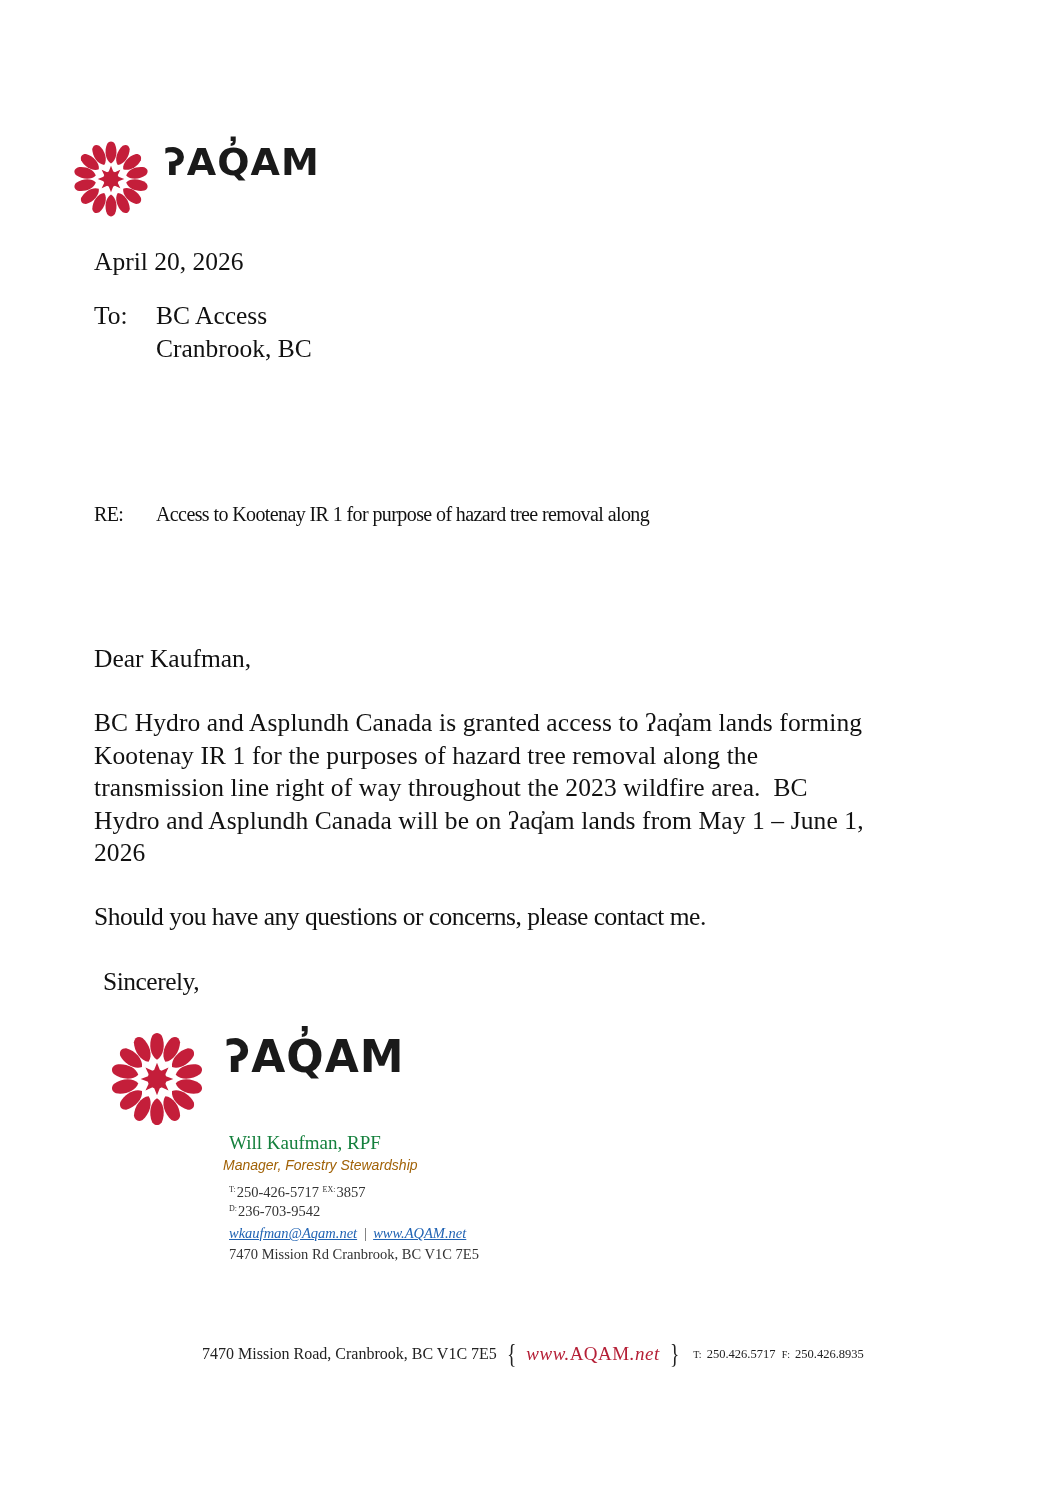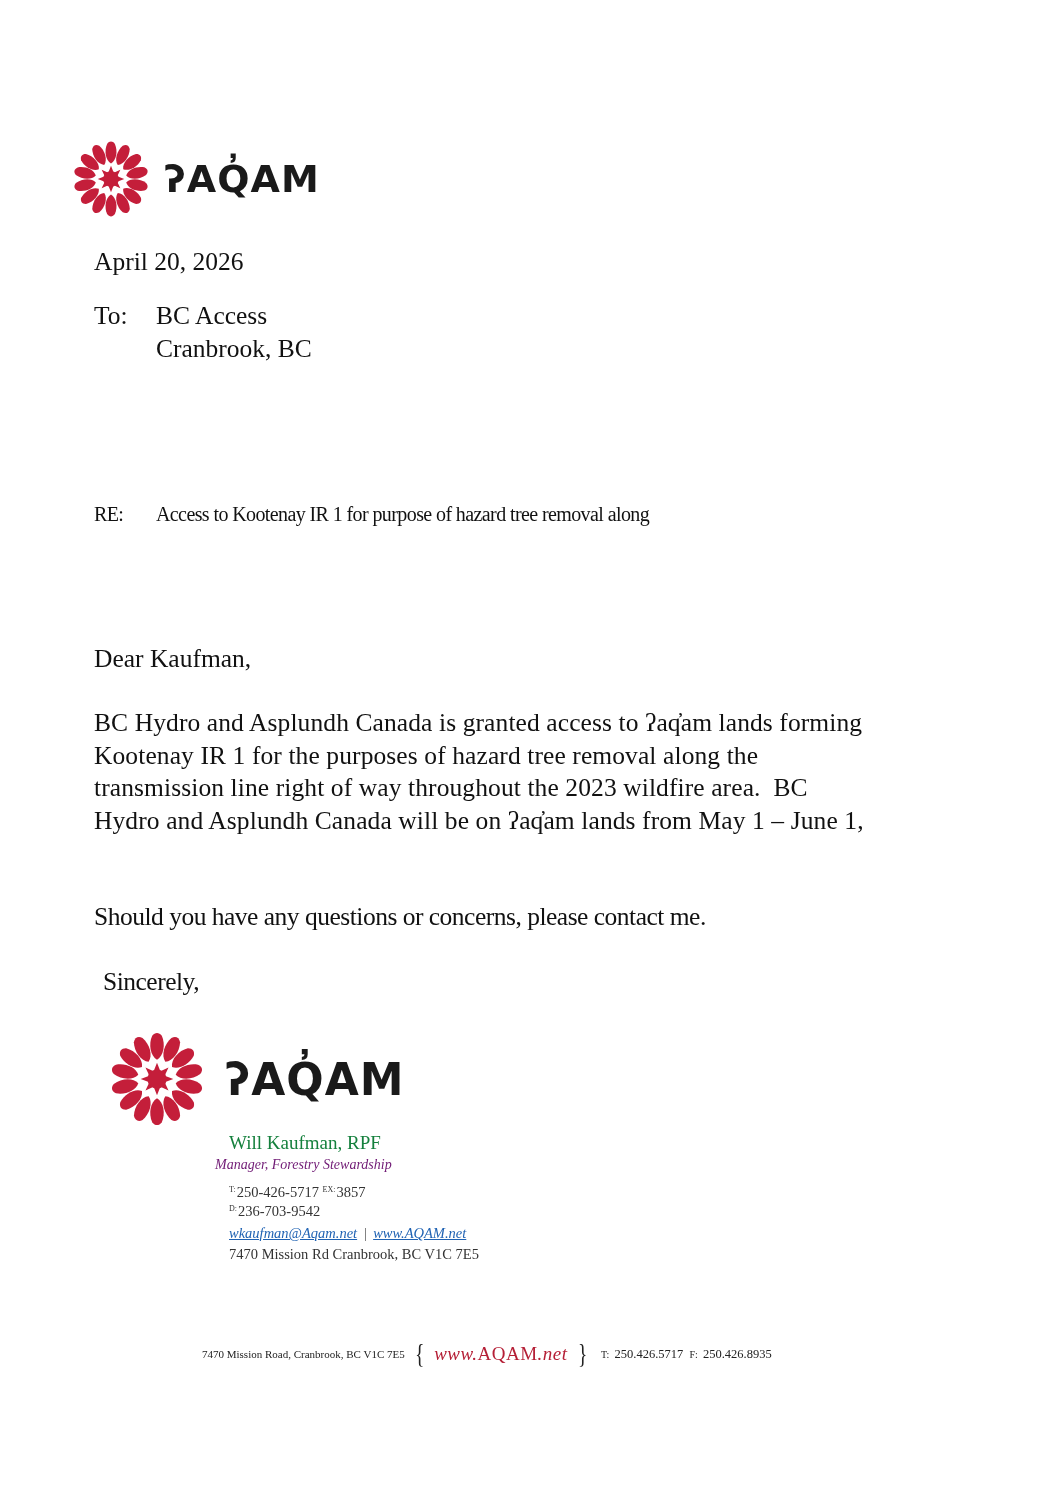--- a/index.html
+++ b/index.html
@@ -1,53 +1,53 @@
 <!DOCTYPE html>
 <html><head>
 <meta charset="utf-8">
 <style>
   html, body { margin:0; padding:0; background:#ffffff; }
   body { width:1058px; height:1497px; position:relative; overflow:hidden; color:#111; }
   .abs { position:absolute; }
 
   
-  .logo { display:flex; align-items:center; }
+  .logo { display:flex; }
   .logo svg { display:block; }
   .wordmark { font-family:"DejaVu Sans", "Liberation Sans", sans-serif; font-weight:bold; color:#1a1a1a; letter-spacing:1px; }
 
   .body-text { font-family: "Liberation Serif", serif; font-size:25.5px; line-height:32.5px; color:#111; }
 
   .date { left:94px; top:246px; }
   .to-block { left:94px; top:300px; }
   .to-row { display:flex; }
   .to-label { width:62px; }
   .re-block { left:94px; top:495px; width:880px; font-size:20px; line-height:38px; letter-spacing:-0.6px; }
   .re-label { display:inline-block; width:62px; }
   .salutation { left:94px; top:643px; }
   .para { left:94px; top:707px; width:880px; letter-spacing:0.1px; }
   .para p { margin:0; white-space:pre; }
   .closing-q { left:94px; top:901px; letter-spacing:-0.5px; }
   .sincerely { left:103px; top:966px; letter-spacing:-0.5px; }
 
   
   .sig-logo { left:109px; top:1031px; }
   .sig-name { left:229px; top:1132px; font-family:"Liberation Serif", serif; font-size:19px; color:#15803d; }
-  .sig-title { left:215px; top:1157px; font-family:Liberation Serif, serif; font-style:italic; font-size:14px; color:#701a75; }
+  .sig-title { left:223px; top:1157px; font-family:Liberation Sans, sans-serif; font-style:italic; font-size:14px; color:#a16207; }
   .sig-line { font-family:"Liberation Serif", serif; font-size:14.5px; color:#333; }
   .sig-line sup { font-size:8px; vertical-align:5px; margin-right:1px; }
   .sig-phone { left:229px; top:1184px; }
   .sig-direct { left:229px; top:1203px;text-align:right; }
   .sig-links { left:229px; top:1225px;font-style:italic; }
   .sig-links a { color:#1f62b3; text-decoration:underline; }
   .sig-links .sep { color:#555; margin:0 6px; }
   .sig-addr { left:229px; top:1246px; }
 
   
   .footer { left:202px; top:1340px; display:flex; align-items:center; font-family:"Liberation Serif", serif; color:#222; }
-  .footer .addr { font-size:11px; }
+  .footer .addr { font-size:16px; }
   .footer .brace { font-size:28px; font-weight:300; margin:0 8px; line-height:1; transform:scaleX(0.7); color:#222; }
   .footer .web { font-size:19px; color:#b51f36; font-style:italic; letter-spacing:0.5px; }
   .footer .web .caps { font-style:normal; }
   .footer .phones { font-size:12.5px; font-variant:small-caps; margin-left:4px; }
   .footer .phones .lbl { font-size:10px; margin-right:2px; }
 </style>
 </head>
 <body>
 
 <svg width="0" height="0" style="position:absolute">
@@ -101,20 +101,21 @@
   <div><span class="re-label">RE:</span><span>Access to Kootenay IR 1 for purpose of hazard tree removal along</span></div>
 </div>
 
 <div class="abs body-text salutation">Dear Kaufman,</div>
 
 <div class="abs body-text para">
   <p>BC Hydro and Asplundh Canada is granted access to ʔaq̓am lands forming</p>
   <p>Kootenay IR 1 for the purposes of hazard tree removal along the</p>
   <p>transmission line right of way throughout the 2023 wildfire area.  BC</p>
   <p>Hydro and Asplundh Canada will be on ʔaq̓am lands from May 1 – June 1,</p>
+  <p>2026</p>
 </div>
 
 <div class="abs body-text closing-q">Should you have any questions or concerns, please contact me.</div>
 <div class="abs body-text sincerely">Sincerely,</div>
 
 <div class="abs logo sig-logo">
   <svg width="96" height="96">
       <use href="#flower"></use>
     </svg>
   <span class="wordmark" style="font-size:44px; margin-left:20px;">ʔAQ̓AM</span>

